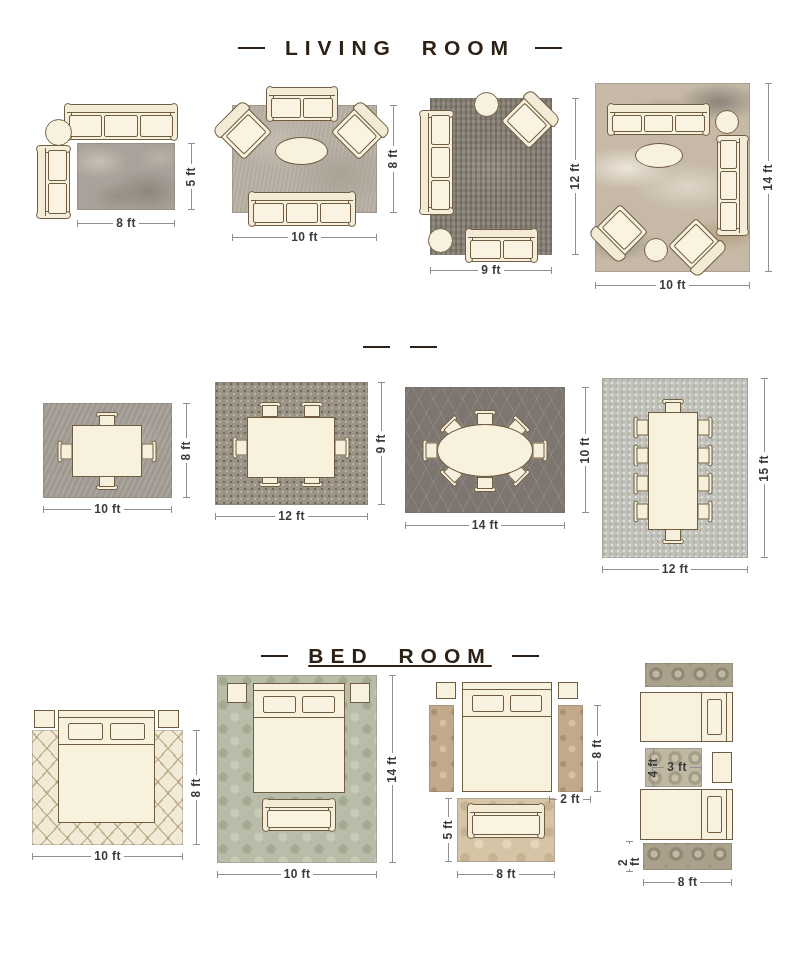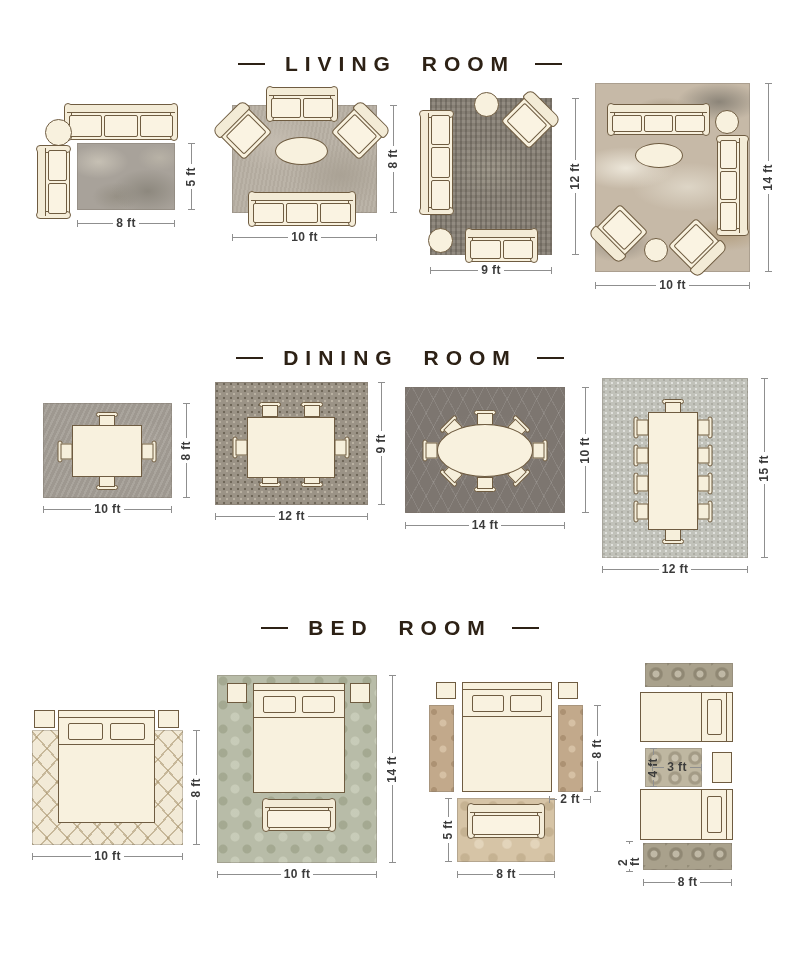--- a/index.html
+++ b/index.html
@@ -132,21 +132,21 @@
   .bed-h .bhbody{flex:1;border-right:1.5px solid var(--outline,#6f5c41);}
   .bed-h .bhpillowzone{width:24px;display:flex;align-items:center;justify-content:center;}
   .bed-h .bhpillowzone b{width:13px;height:72%;border:1.2px solid var(--outline,#6f5c41);border-radius:2px;background:#f9f2e0;}
   .bed-h .bhhead{width:5px;border-left:1.5px solid var(--outline,#6f5c41);}
 </style>
 </head>
 <body>
 
 <div id="canvas">
 
-  <div class="section-title" style="top:36px;margin-top:16px;">
+  <div class="section-title" style="top:36px;">
     <span class="dash"></span>
     <span class="ttl">LIVING ROOM</span>
     <span class="dash"></span>
   </div>
 
   <div>
     <div class="rug tex-l1" style="left:77px;top:143px;width:98px;height:67px;"></div>
     <div class="piece sofa" style="left:66px;top:104px;width:110px;height:36px;">
       <i class="arm al"></i>
         <i class="arm ar"></i>
@@ -300,21 +300,20 @@
     </div>
     <div class="dim dim-v" style="left:761px;top:83px;height:189px;">
       <span class="ln t"></span>
         <span class="txt vtxt">14 ft</span>
         <span class="ln b"></span>
     </div>
   </div>
 
   <div class="section-title" style="top:346px;">
     <span class="dash"></span>
-    <span class="ttl">DINING ROOM</span>
     <span class="dash"></span>
   </div>
 
   <div>
     <div class="rug tex-d1" style="left:43px;top:403px;width:129px;height:95px;"></div>
     <div class="dchair" style="left:96px;top:412px;">
         <div class="dback"></div>
         <div class="dseat"></div>
       </div>
     <div class="dchair" style="left:96px;top:475px;transform:rotate(180deg);">
@@ -476,21 +475,21 @@
         <span class="txt">12 ft</span>
         <span class="ln r"></span>
     </div>
     <div class="dim dim-v" style="left:757px;top:378px;height:180px;">
       <span class="ln t"></span>
         <span class="txt vtxt">15 ft</span>
         <span class="ln b"></span>
     </div>
   </div>
 
-  <div class="section-title" style="top:616px;">
+  <div class="section-title" style="top:644px;text-decoration:underline;">
     <span class="dash"></span>
     <span class="ttl">BED ROOM</span>
     <span class="dash"></span>
   </div>
 
   <div>
     <div class="rug tex-b1" style="left:32px;top:730px;width:151px;height:115px;"></div>
     <div class="piece" style="left:34px;top:710px;width:21px;height:18px;"></div>
     <div class="piece" style="left:158px;top:710px;width:21px;height:18px;"></div>
     <div class="piece bed" style="left:58px;top:710px;width:97px;height:113px;">

